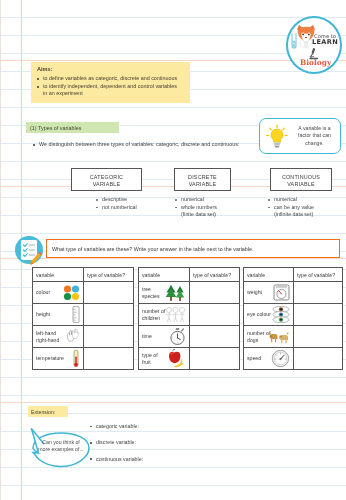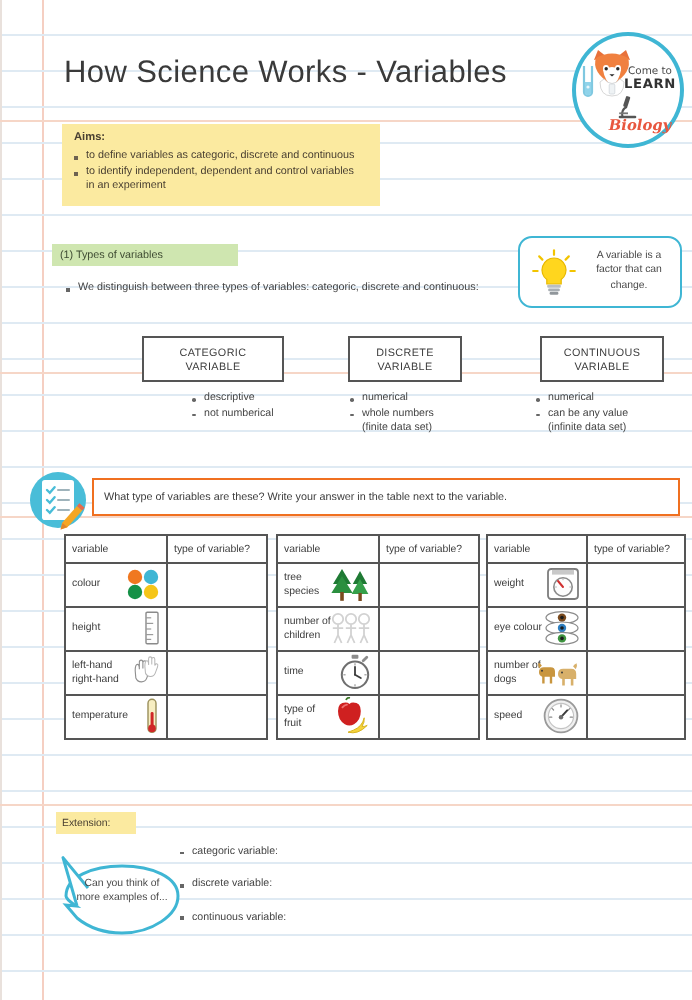--- a/index.html
+++ b/index.html
@@ -49,22 +49,22 @@
   }
   .logo .fox{position:absolute;left:7px;top:8px;}
   .logo .tubes{position:absolute;left:3px;top:16px;}
   .logo .wtxt{
     position:absolute;right:3px;top:17px;width:28px;text-align:center;
     font-size:5.2px;line-height:6px;color:#4a4a4a;
     font-family:"DejaVu Sans",sans-serif;
   }
   .logo .wtxt b{font-size:6.6px;letter-spacing:.3px;color:#333;margin-top:45px;}
   .logo .bio{
-    position:absolute;left:14px;bottom:7px;width:40px;text-align:center;
-    font-size:7.4px;font-style:italic;font-weight:bold;color:#e8573f;
+    position:absolute;left:14px;bottom:7px;width:40px;
+    font-size:7.4px;font-weight:bold;color:#e8573f;
     font-family:"DejaVu Serif",serif;
   }
   .logo .micro{position:absolute;left:20px;bottom:13px;}
 
   
   .aims{
     position:absolute;left:31px;top:62px;width:159px;
     background:#fbeaa0;padding:4px 6px 5px 6px;box-sizing:border-box;
   }
   .aims .hd{font-size:5.6px;font-weight:bold;color:#4a4032;margin-bottom:3px;}
@@ -180,21 +180,20 @@
 <body>
 
 <div id="paper"></div>
 <div class="pinkline" style="top:60px"></div>
 <div class="pinkline" style="top:186px"></div>
 <div class="pinkline" style="top:258px"></div>
 <div class="pinkline" style="top:402px"></div>
 
 <div id="content">
 
-  <div class="title">How Science Works - Variables</div>
 
   <div class="logo">
     <div class="ring"></div>
 
     <svg class="tubes" width="12" height="20" viewBox="0 0 12 20">
       <path d="M3 1 L3 14 a2 2 0 0 0 4 0 L7 1" fill="none" stroke="#7fc8e0" stroke-width="1.1"></path>
       <path d="M3.4 9 L3.4 14 a1.6 1.6 0 0 0 3.2 0 L6.6 9 Z" fill="#8fd3ea"></path>
       <circle cx="5" cy="11.5" r="0.8" fill="#fff" opacity=".8"></circle>
     </svg>
 

